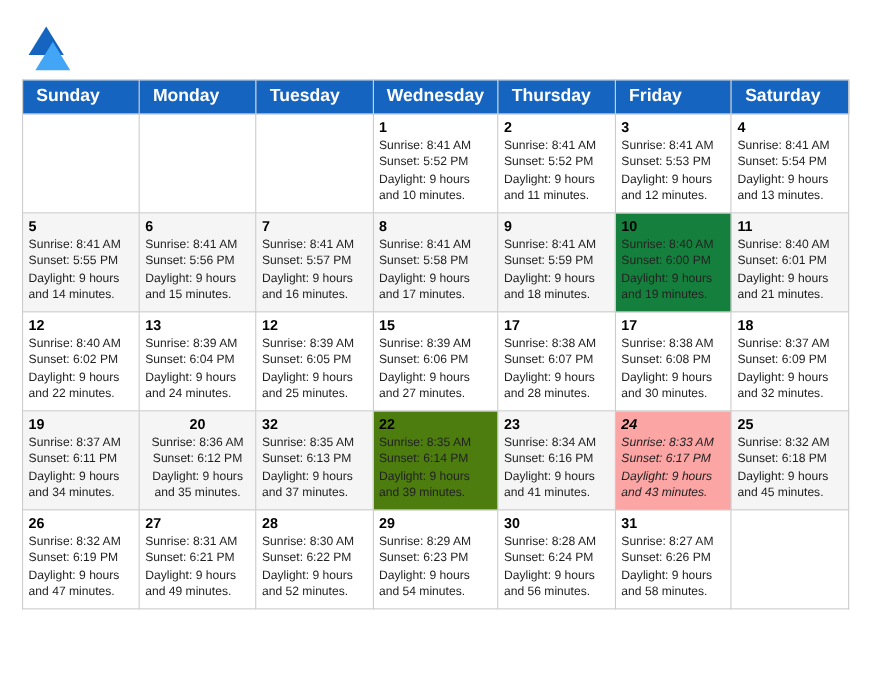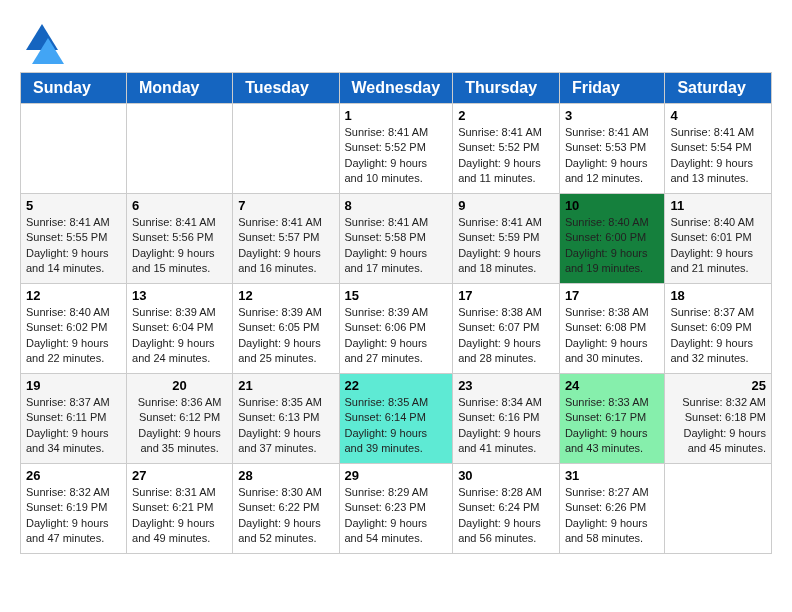--- a/index.html
+++ b/index.html
@@ -268,48 +268,48 @@
 and 34 minutes.</div>
         </td>
         <td style="background: rgb(245, 245, 245); text-align: center;">
           <span class="day-num">20</span>
           <div class="day-info" style="white-space: pre-line;">Sunrise: 8:36 AM
 Sunset: 6:12 PM
 Daylight: 9 hours
 and 35 minutes.</div>
         </td>
         <td style="background: rgb(245, 245, 245);">
-          <span class="day-num">21</span>
+          <span class="day-num">32</span>
           <div class="day-info" style="white-space: pre-line;">Sunrise: 8:35 AM
 Sunset: 6:13 PM
 Daylight: 9 hours
 and 37 minutes.</div>
         </td>
-        <td style="background: #5eead4;">
+        <td style="background: #4d7c0f;">
           <span class="day-num">22</span>
           <div class="day-info" style="white-space: pre-line;">Sunrise: 8:35 AM
 Sunset: 6:14 PM
 Daylight: 9 hours
 and 39 minutes.</div>
         </td>
         <td style="background: rgb(245, 245, 245);">
           <span class="day-num">23</span>
           <div class="day-info" style="white-space: pre-line;">Sunrise: 8:34 AM
 Sunset: 6:16 PM
 Daylight: 9 hours
 and 41 minutes.</div>
         </td>
-        <td style="background: #86efac;">
+        <td style="background: #fca5a5; font-style: italic;">
           <span class="day-num">24</span>
           <div class="day-info" style="white-space: pre-line;">Sunrise: 8:33 AM
 Sunset: 6:17 PM
 Daylight: 9 hours
 and 43 minutes.</div>
         </td>
-        <td style="background: rgb(245, 245, 245); text-align: right;">
+        <td style="background: rgb(245, 245, 245);">
           <span class="day-num">25</span>
           <div class="day-info" style="white-space: pre-line;">Sunrise: 8:32 AM
 Sunset: 6:18 PM
 Daylight: 9 hours
 and 45 minutes.</div>
         </td>
       </tr>
       <tr>
         <td>
           <span class="day-num">26</span>

